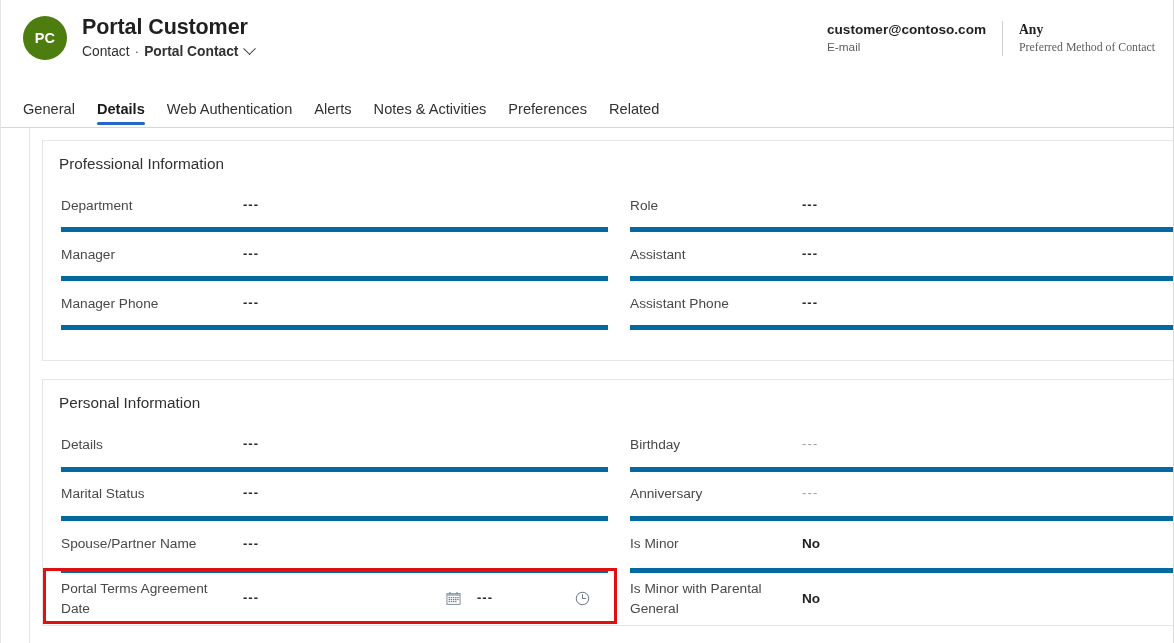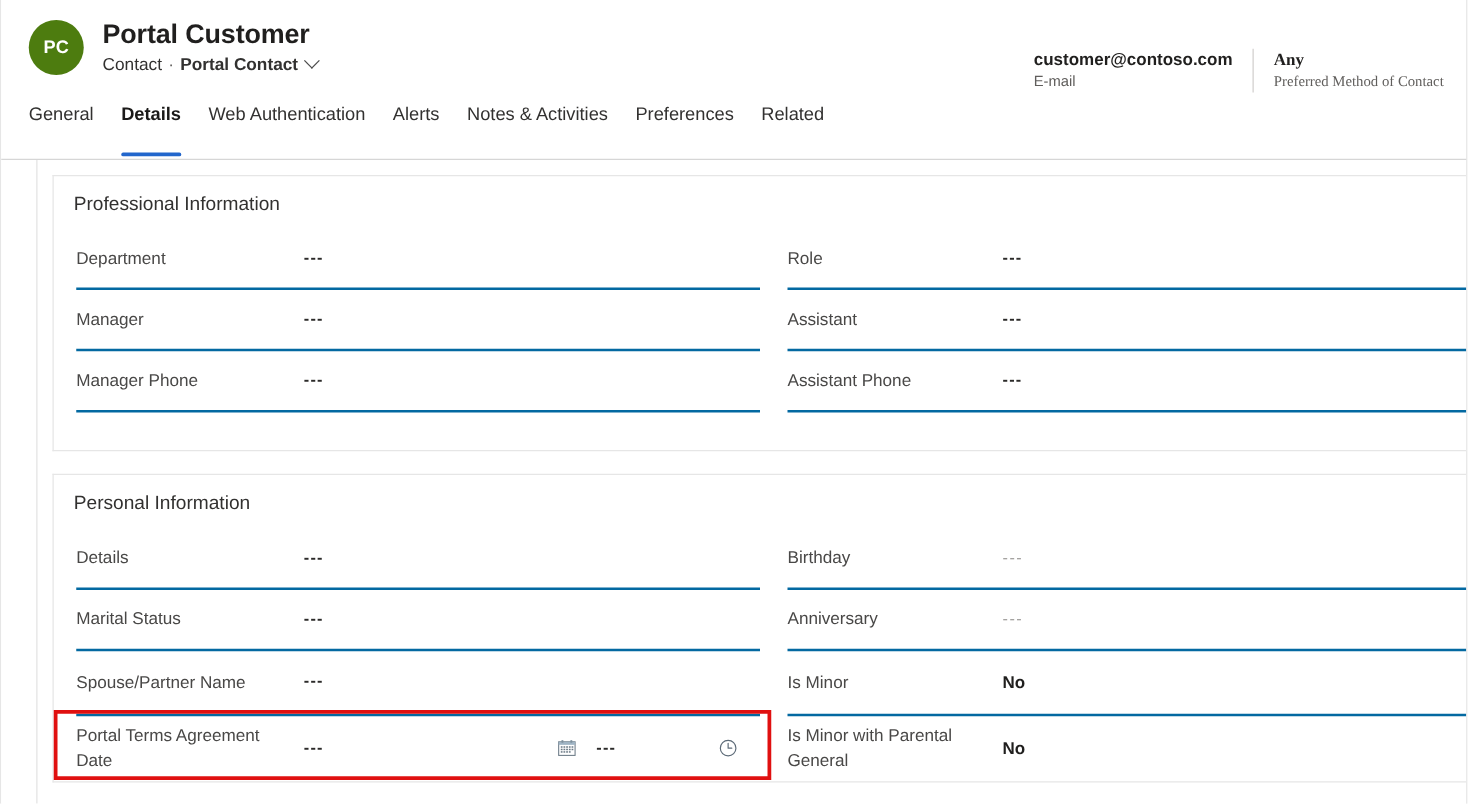--- a/index.html
+++ b/index.html
@@ -85,21 +85,21 @@
     width: 9px;
     height: 9px;
     border-right: 1.3px solid #4a4a4a;
     border-bottom: 1.3px solid #4a4a4a;
     transform: rotate(45deg) translate(-2px,-2px);
   }
 
   
   .header-stats {
     position: absolute;
-    top: 39px;
+    top: 21px;
     right: 18px;
     display: flex;
     align-items: center;
   }
   .stat {
     padding: 0 16px;
     display: flex;
     flex-direction: column;
     justify-content: center;
   }
@@ -119,20 +119,21 @@
     margin-top: 1px;
     white-space: nowrap;
   }
 
   
   .tabbar {
     position: absolute;
     left: 22px;
     bottom: 0;
     display: flex;
+    align-items: flex-end;
     height: 42px;
     gap: 0px;
   }
   .tab {
     position: relative;
     font-size: 14.6px;
     color: #323130;
     padding: 0 11px 10px 11px;
     cursor: pointer;
     white-space: nowrap;
@@ -190,21 +191,21 @@
     flex-direction: column;
   }
   .col-left { padding-left: 18px; padding-right: 0px; }
   .col-right { padding-left: 22px; padding-right: 0px; }
 
   .field-row {
     position: relative;
     display: flex;
     align-items: center;
     min-height: 49px;
-    border-bottom: 2px solid #0369a1;
+    border-bottom: 5px solid #0369a1;
     padding-right: 2px;
   }
   .field-row.tall { min-height: 52px; }
   .field-row.spacer { border-bottom: 1px solid #ececec; min-height: 30px; }
   .field-row.no-border { border-bottom: none; }
 
   .field-label {
     width: 182px;
     flex: 0 0 182px;
     font-size: 13.7px;

